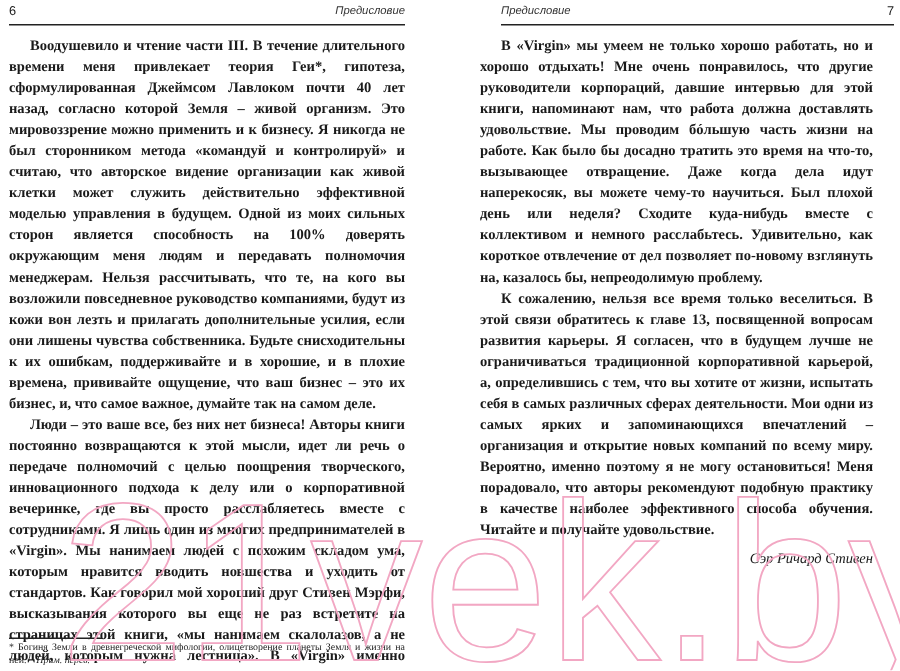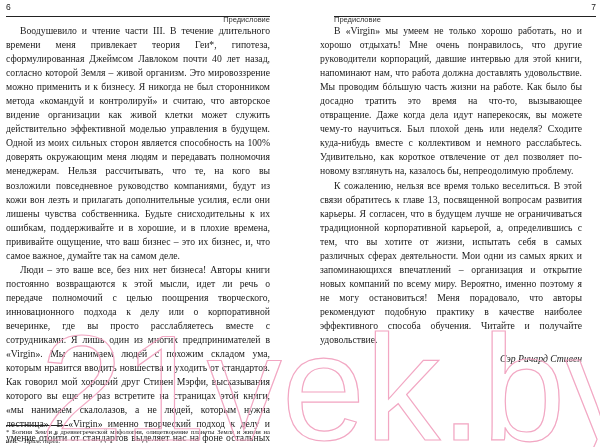--- a/index.html
+++ b/index.html
@@ -6,27 +6,27 @@
   body { width:600px; height:447px; position:relative; overflow:hidden; font-family:"Liberation Serif", serif; color:#1a1a1a; }
   .page { position:absolute; top:0; height:447px; }
   .page.left { left:0; width:300px; }
   .page.right { left:300px; width:300px; }
   .header { position:absolute; top:2px; height:14px; font-size:8.5px; }
   .left .header { left:6px; width:264px; border-bottom:1.4px solid #222; }
   .right .header { left:34px; width:262px; border-bottom:1.4px solid #222; }
   .pnum { position:absolute; top:0; font-family:"Liberation Sans", sans-serif; font-size:8.5px; }
   .left .pnum { left:0; }
   .right .pnum { right:0; }
-  .running { position:absolute; top:13px; font-family:"Liberation Sans", sans-serif; font-size:7.5px; color:#333; }
+  .running { position:absolute; top:0; font-family:"Liberation Sans", sans-serif; font-style:italic; font-size:7.5px; color:#333; }
   .left .running { right:0; }
   .right .running { left:0; }
   .body-text { position:absolute; top:24px; font-size:9.7px; line-height:14.05px; text-align:justify; hyphens:manual; }
   .left .body-text { left:6px; width:264px; }
   .right .body-text { left:20px; width:262px; }
-  .body-text p { margin:0; text-indent:14px; }
+  .body-text p { margin:0; text-indent:14px;font-weight:bold; }
   .signature { margin-top:5px; text-align:right; font-style:italic; font-size:9.7px; }
   .fn-rule { position:absolute; left:6px; top:425px; width:62px; border-top:1px solid #222; }
   .footnote { position:absolute; left:6px; top:427px; width:264px; font-size:6.6px; line-height:9px; color:#222; text-align:justify; }
   .footnote em { font-style:italic; }
   .watermark { position:absolute; left:40px; top:300px; width:560px; height:147px; pointer-events:none; }
   .watermark text { font-family:"Liberation Sans", sans-serif; font-size:150px; font-weight:400; fill:none; stroke:#f2a7c3; stroke-width:1.2px; }
 </style>
 </head>
 <body>
 

